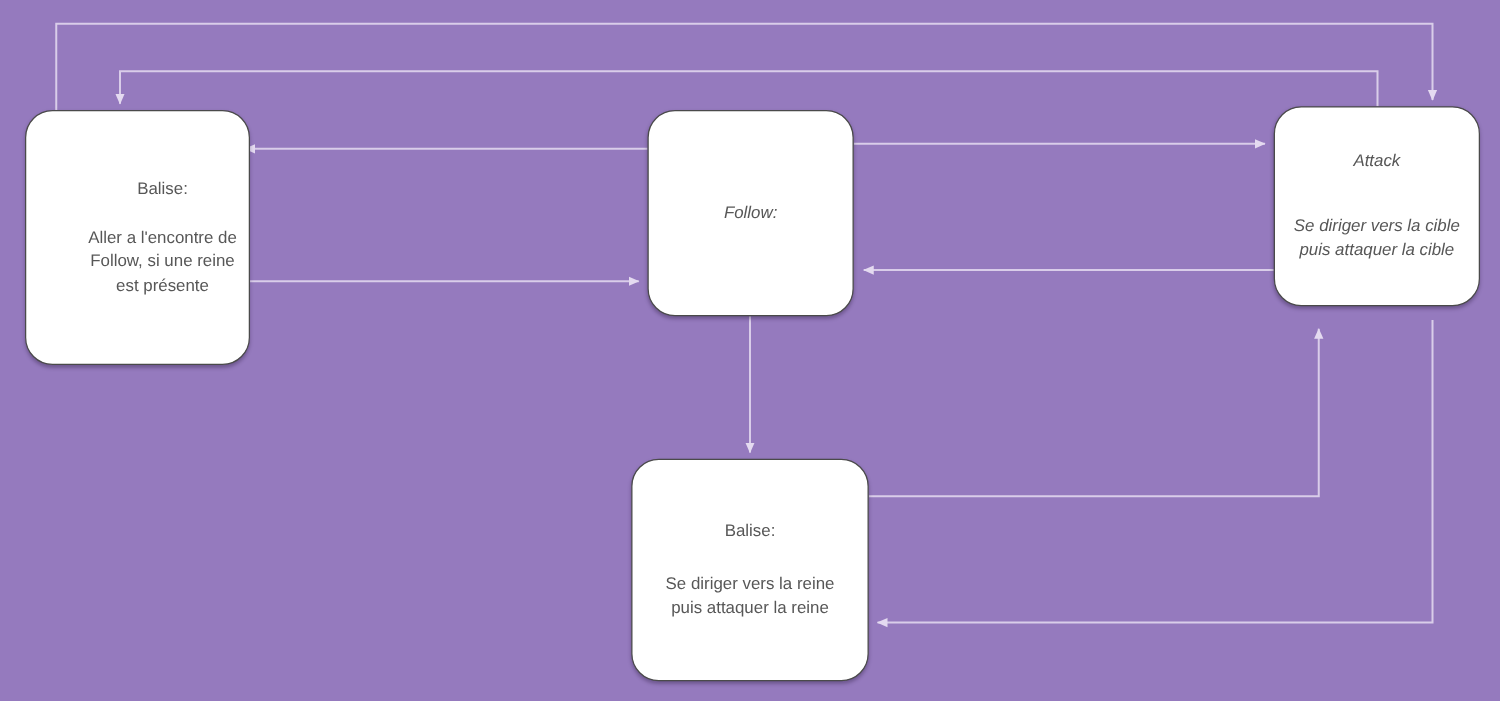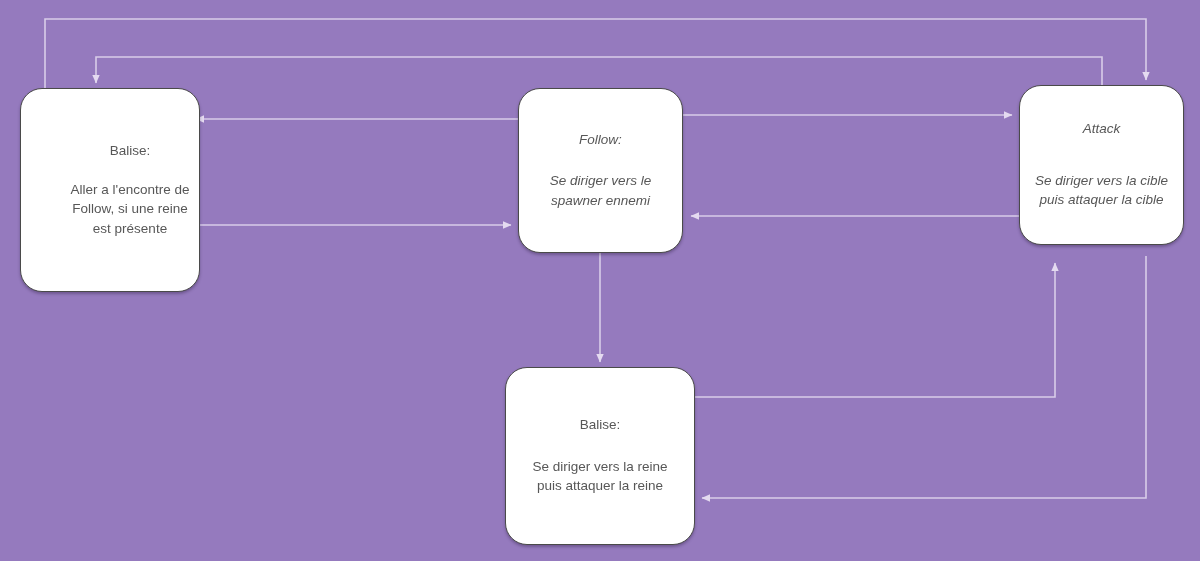--- a/index.html
+++ b/index.html
@@ -103,22 +103,20 @@
 
   <div class="node" id="node-balise">
     <div class="node-title">Balise:</div>
     <div class="node-desc">Aller a l'encontre de
 Follow, si une reine
 est présente</div>
   </div>
 
   <div class="node" id="node-follow">
     <div class="node-title">Follow:</div>
-    <div class="node-desc">Se diriger vers le
-spawner ennemi</div>
   </div>
 
   <div class="node" id="node-attack">
     <div class="node-title">Attack</div>
     <div class="node-desc">Se diriger vers la cible
 puis attaquer la cible</div>
   </div>
 
   <div class="node" id="node-goqueen">
     <div class="node-title">Balise:</div>

